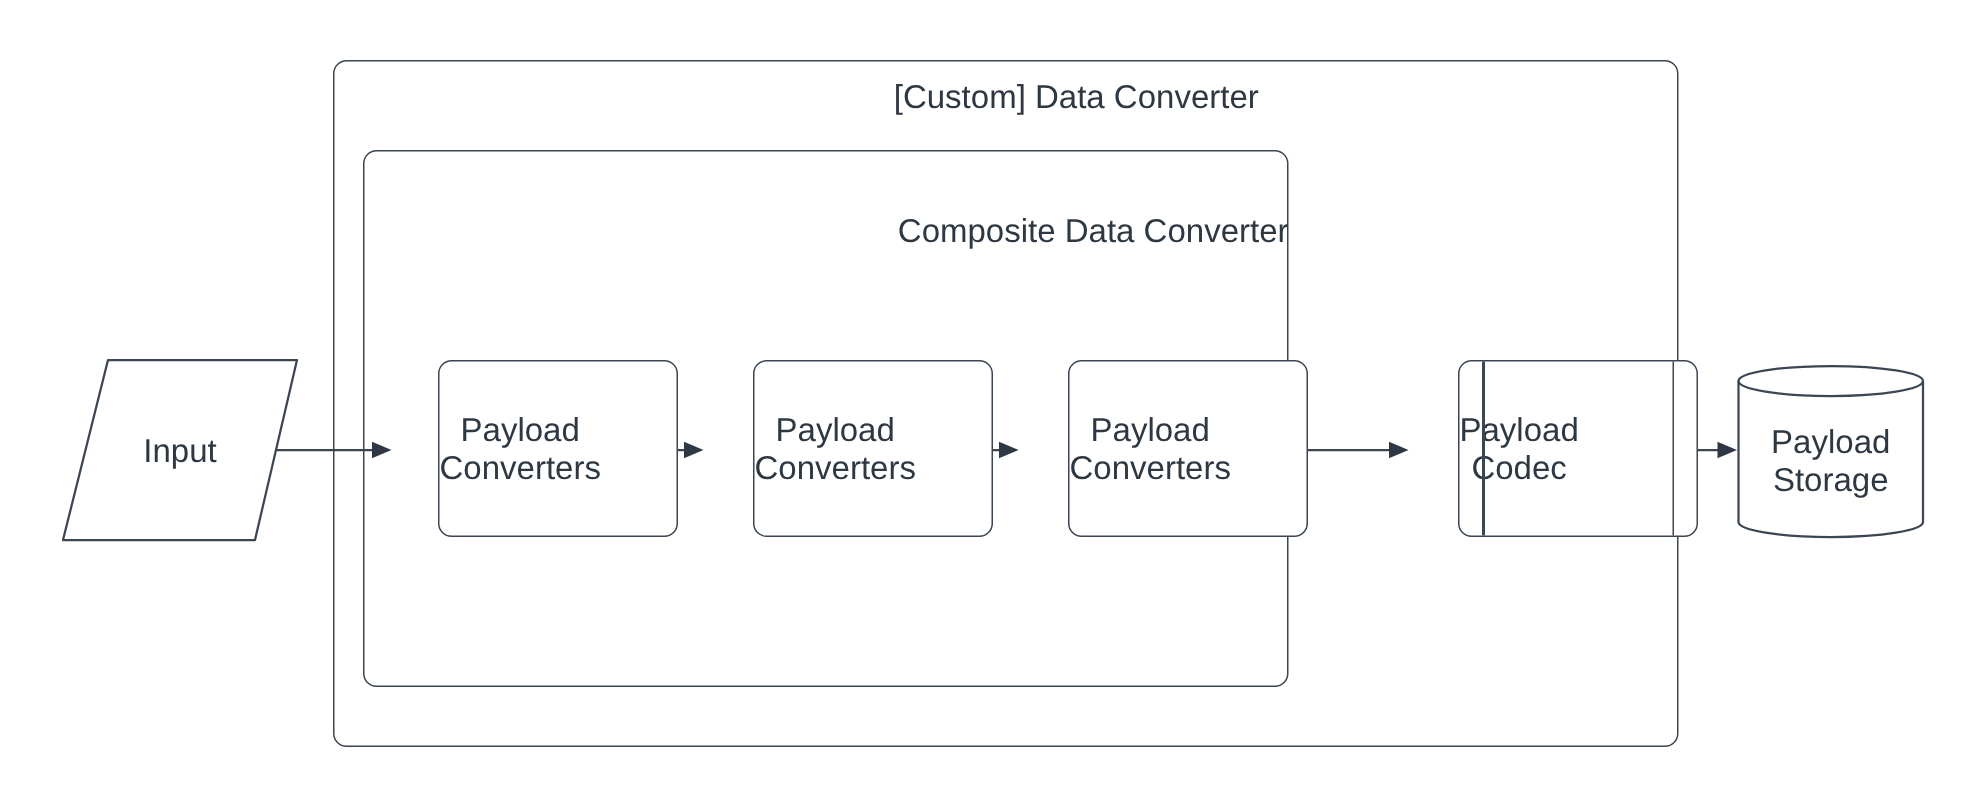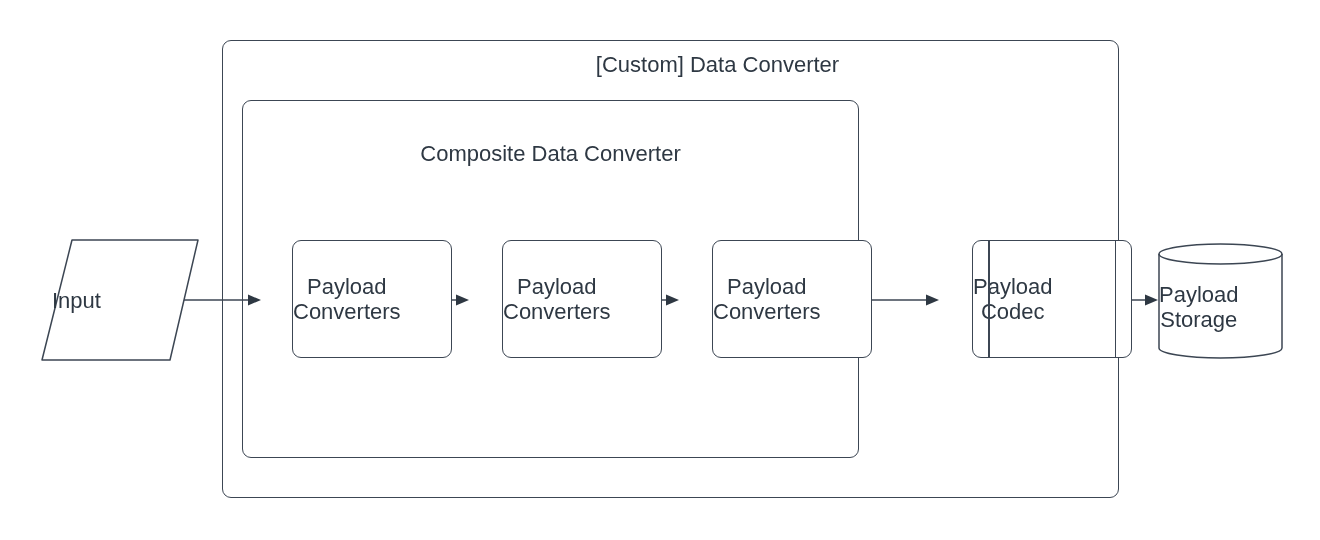--- a/index.html
+++ b/index.html
@@ -52,21 +52,21 @@
   .inner-box   { left: 242px; top: 100px; width: 617px; height: 358px; }
   .container-title {
     position: absolute;
     text-align: center;
     color: #2e3843;
     font-size: 22px;
     line-height: 25px;
     white-space: pre-line;
   }
   .outer-title { left: 222px; top: 52px;  width: 897px; margin-left: 47px; }
-  .inner-title { left: 242px; top: 141px; width: 617px; }
+  .inner-title { left: 242px; top: 141px; width: 617px; text-align: right; }
   .node-box {
     position: absolute;
     border: 1.5px solid #3c4653;
     border-radius: 9px;
     background: #ffffff;
     box-sizing: border-box;
     display: flex;
     align-items: center;
     justify-content: flex-start;
     margin-left: 32px;
@@ -88,20 +88,21 @@
     color: #2e3843;
     font-size: 22px;
     line-height: 25px;
     text-align: center;
     white-space: pre-line;
   }
   .float-label {
     position: absolute;
     display: flex;
     align-items: center;
+    justify-content: center;
   }
   .input-label   { left: 52px;   top: 240px; width: 136px; height: 120px; }
   .storage-label { left: 1159px; top: 252px; width: 123px; height: 110px; }
 </style>
 </head>
 <body>
 
 <div class="canvas">
 
   <svg class="overlay" viewBox="0 0 1320 540">

